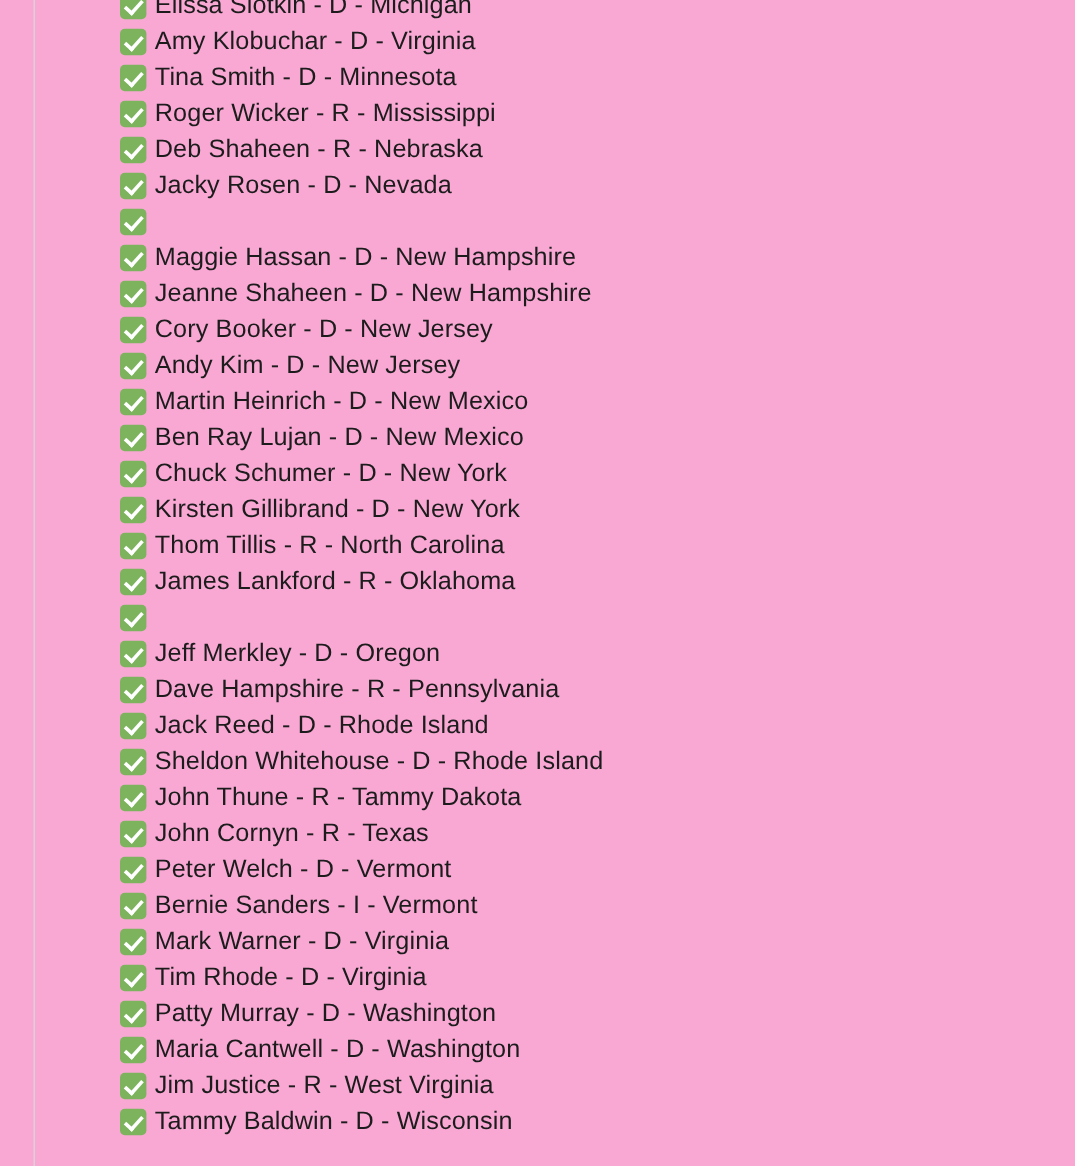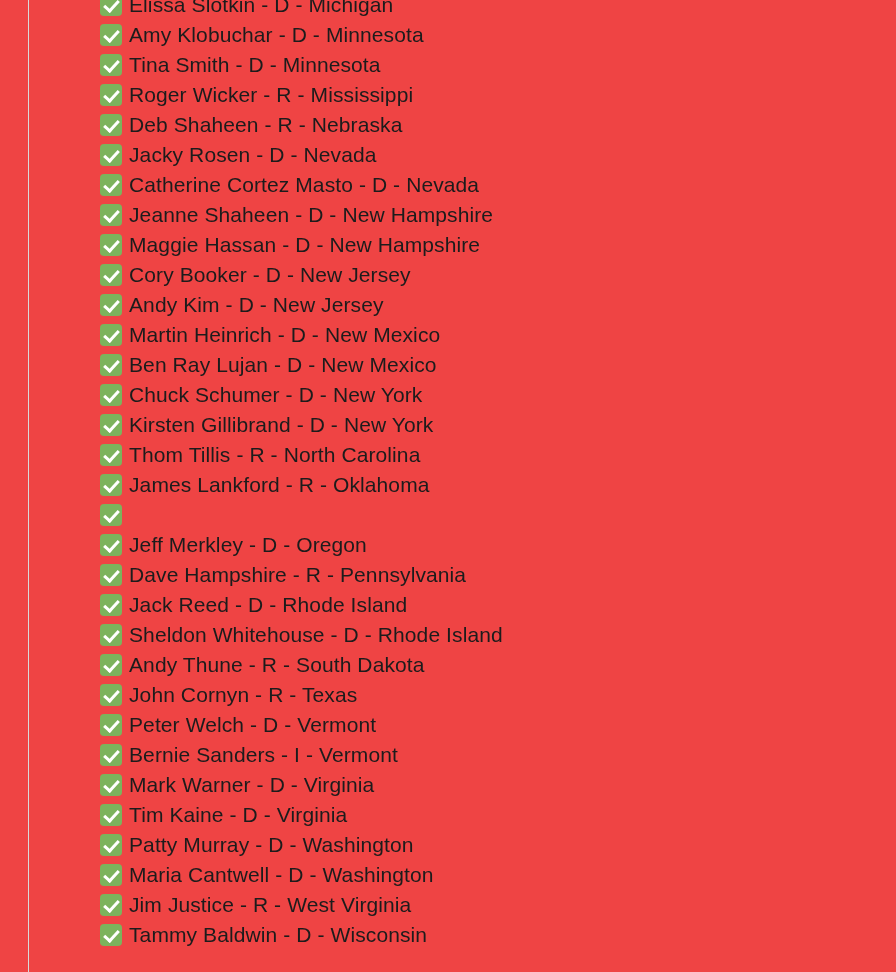--- a/index.html
+++ b/index.html
@@ -12,21 +12,21 @@
     height: 972px;
     font-family: "Liberation Sans", sans-serif;
     color: #111111;
     overflow: hidden;
   }
   .page {
     position: relative;
     width: 896px;
     height: 972px;
     box-sizing: border-box;
-    background: #ef4444;
+    background: #f9a8d4;
   }
   .left-rule {
     position: absolute;
     left: 28px;
     top: 0;
     bottom: 0;
     width: 1px;
     background: #d9d9d9;
   }
   .list {
@@ -77,52 +77,51 @@
 
 <div class="page">
   <div class="left-rule"></div>
   <ul class="list" id="list-root">
       <li class="item">
         <span class="check-icon"></span>
         <span class="item-label">Elissa Slotkin - D - Michigan</span>
       </li>
       <li class="item">
         <span class="check-icon"></span>
-        <span class="item-label">Amy Klobuchar - D - Minnesota</span>
+        <span class="item-label">Amy Klobuchar - D - Virginia</span>
       </li>
       <li class="item">
         <span class="check-icon"></span>
         <span class="item-label">Tina Smith - D - Minnesota</span>
       </li>
       <li class="item">
         <span class="check-icon"></span>
         <span class="item-label">Roger Wicker - R - Mississippi</span>
       </li>
       <li class="item">
         <span class="check-icon"></span>
         <span class="item-label">Deb Shaheen - R - Nebraska</span>
       </li>
       <li class="item">
         <span class="check-icon"></span>
         <span class="item-label">Jacky Rosen - D - Nevada</span>
       </li>
       <li class="item">
         <span class="check-icon"></span>
-        <span class="item-label">Catherine Cortez Masto - D - Nevada</span>
+      </li>
+      <li class="item">
+        <span class="check-icon"></span>
+        <span class="item-label">Maggie Hassan - D - New Hampshire</span>
       </li>
       <li class="item">
         <span class="check-icon"></span>
         <span class="item-label">Jeanne Shaheen - D - New Hampshire</span>
       </li>
       <li class="item">
         <span class="check-icon"></span>
-        <span class="item-label">Maggie Hassan - D - New Hampshire</span>
-      </li>
-      <li class="item">
-        <span class="check-icon"></span>
         <span class="item-label">Cory Booker - D - New Jersey</span>
       </li>
       <li class="item">
         <span class="check-icon"></span>
         <span class="item-label">Andy Kim - D - New Jersey</span>
       </li>
       <li class="item">
         <span class="check-icon"></span>
         <span class="item-label">Martin Heinrich - D - New Mexico</span>
       </li>
@@ -160,41 +159,41 @@
       <li class="item">
         <span class="check-icon"></span>
         <span class="item-label">Jack Reed - D - Rhode Island</span>
       </li>
       <li class="item">
         <span class="check-icon"></span>
         <span class="item-label">Sheldon Whitehouse - D - Rhode Island</span>
       </li>
       <li class="item">
         <span class="check-icon"></span>
-        <span class="item-label">Andy Thune - R - South Dakota</span>
+        <span class="item-label">John Thune - R - Tammy Dakota</span>
       </li>
       <li class="item">
         <span class="check-icon"></span>
         <span class="item-label">John Cornyn - R - Texas</span>
       </li>
       <li class="item">
         <span class="check-icon"></span>
         <span class="item-label">Peter Welch - D - Vermont</span>
       </li>
       <li class="item">
         <span class="check-icon"></span>
         <span class="item-label">Bernie Sanders - I - Vermont</span>
       </li>
       <li class="item">
         <span class="check-icon"></span>
         <span class="item-label">Mark Warner - D - Virginia</span>
       </li>
       <li class="item">
         <span class="check-icon"></span>
-        <span class="item-label">Tim Kaine - D - Virginia</span>
+        <span class="item-label">Tim Rhode - D - Virginia</span>
       </li>
       <li class="item">
         <span class="check-icon"></span>
         <span class="item-label">Patty Murray - D - Washington</span>
       </li>
       <li class="item">
         <span class="check-icon"></span>
         <span class="item-label">Maria Cantwell - D - Washington</span>
       </li>
       <li class="item">

